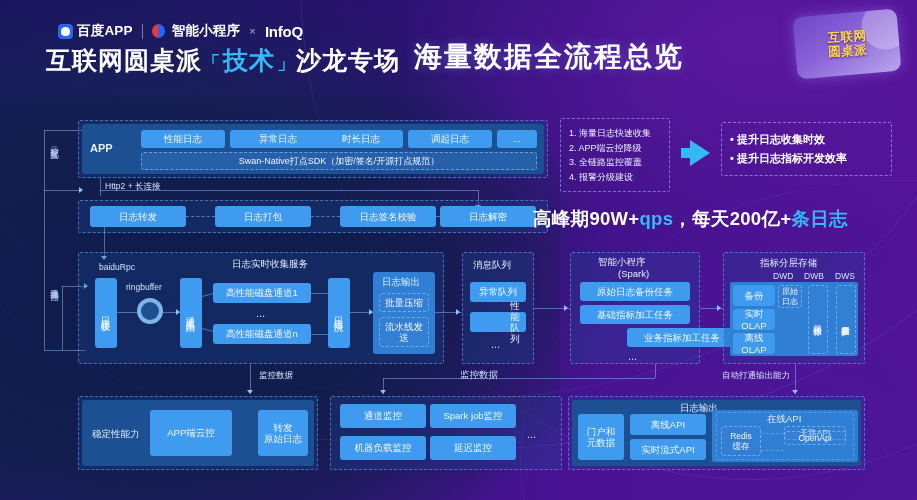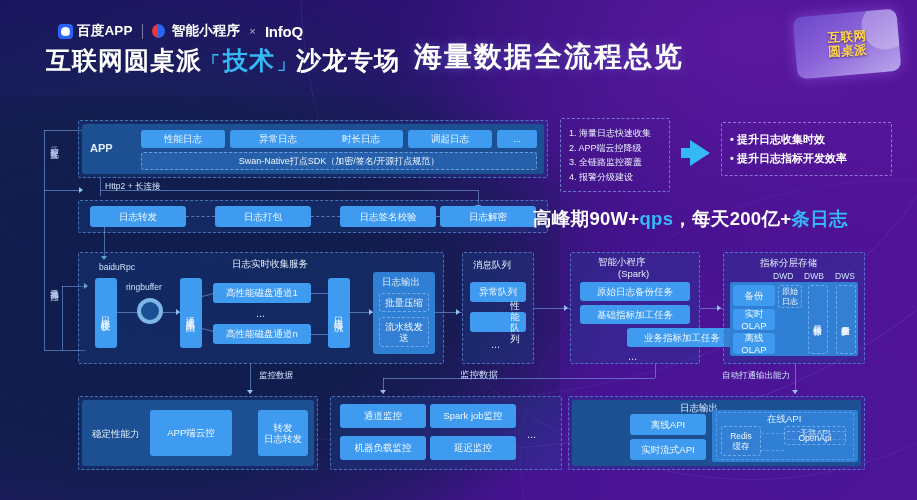--- a/index.html
+++ b/index.html
@@ -371,32 +371,34 @@
   <div class="tri down" style="left:380px; top:390px;"></div>
 
   <div class="line vline" style="left:795px; top:364px; height:30px;"></div>
   <div class="tri down" style="left:792px; top:390px;"></div>
 
   <div class="db dashed" style="left:78px; top:396px; width:240px; height:74px;"></div>
   <div class="db solidpanel" style="left:82px; top:400px; width:232px; height:66px;"></div>
   <div class="sectitle" style="left:92px; top:428px;">稳定性能力</div>
   <div class="db node" style="left:150px; top:410px; width:82px; height:46px;">APP端云控</div>
   <div class="db node" style="left:258px; top:410px; width:50px; height:46px; white-space:pre-line;">转发
-日志转发</div>
+原始日志</div>
 
   <div class="db dashed" style="left:330px; top:396px; width:232px; height:74px;"></div>
   <div class="db node" style="left:430px; top:404px; width:86px; height:24px;">Spark job监控</div>
   <div class="db node" style="left:340px; top:404px; width:86px; height:24px;">通道监控</div>
   <div class="db node" style="left:340px; top:436px; width:86px; height:24px;">机器负载监控</div>
   <div class="db node" style="left:430px; top:436px; width:86px; height:24px;">延迟监控</div>
   <div class="lbl" style="left:527px; top:428px; font-size:11px;">...</div>
 
   <div class="db dashed" style="left:568px; top:396px; width:297px; height:74px;"></div>
   <div class="db solidpanel" style="left:572px; top:400px; width:289px; height:66px;"></div>
   <div class="sectitle" style="left:680px; top:402px;">日志输出</div>
+  <div class="db node" style="left:578px; top:414px; width:46px; height:46px; white-space:pre-line;">门户和
+元数据</div>
   <div class="db node" style="left:630px; top:414px; width:76px; height:21px;">离线API</div>
   <div class="db node" style="left:630px; top:439px; width:76px; height:21px;">实时流式API</div>
 
   <div class="db" style="left:712px; top:410px; width:146px; height:52px; background:#2f7fd4; border-radius:2px;"></div>
   <div class="db dashed" style="left:716px; top:412px; width:138px; height:48px; background:transparent;"></div>
   <div class="sectitle" style="left:767px; top:413px;">在线API</div>
   <div class="db node dashedline" style="left:721px; top:426px; width:40px; height:30px; white-space:pre-line; font-size:8.5px;">Redis
 缓存</div>
   <div class="db node dashedline" style="left:784px; top:426px; width:62px; height:14px; font-size:8.5px;">天路API</div>
   <div class="db node dashedline" style="left:784px; top:431px; width:62px; height:14px; font-size:8.5px;">OpenApi</div>

